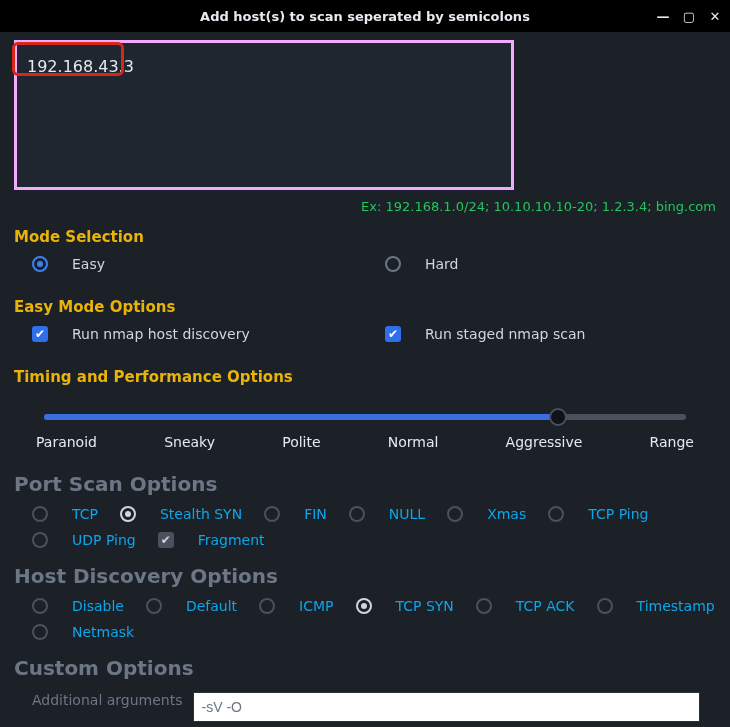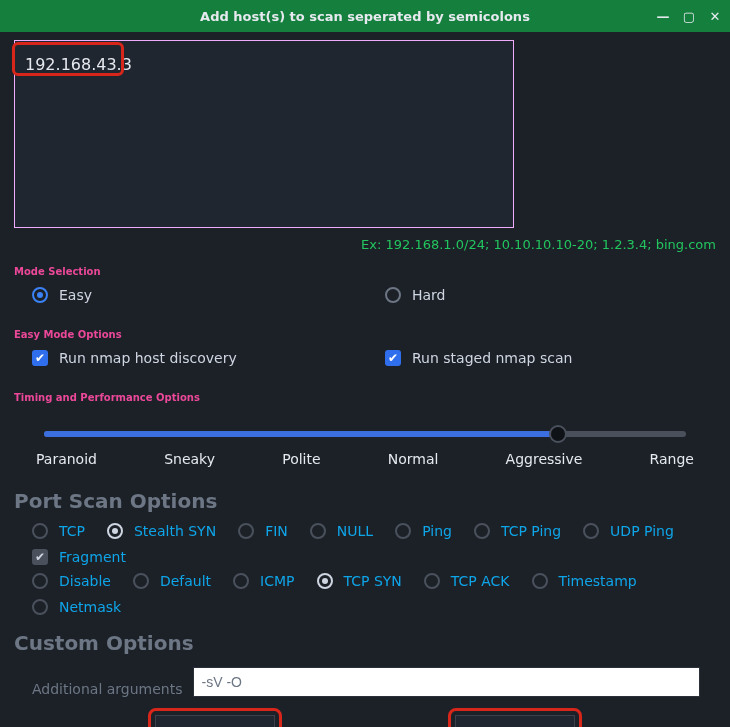--- a/index.html
+++ b/index.html
@@ -7,21 +7,21 @@
     margin: 0; padding: 0;
     width: 730px; height: 727px;
     background: #1c2128;
     color: #cfd6e1;
     font-family: "DejaVu Sans", "Cantarell", sans-serif;
     font-size: 14px;
     overflow: hidden;
   }
   .titlebar {
     height: 32px;
-    background: #15803d;
+    background: #000000;
     color: #e6e9ef;
     display: flex;
     align-items: center;
     position: relative;
     font-size: 13px;
     font-weight: 600;
   }
   .titlebar .title {
     position: absolute;
     left: 0; right: 0;
@@ -46,23 +46,23 @@
     width: 200px;
     padding-top: 66px;
     color: #cfd6e1;
   }
   .hosts-area {
     position: relative;
     flex: 1;
   }
   .hosts-textarea {
     width: 500px;
-    height: 188px;
+    height: 150px;
     background: #20262f;
-    border: 1px solid #f0abfc;
+    border: 3px solid #f0abfc;
     color: #e6e9ef;
     font-size: 16px;
     padding: 14px 10px;
     resize: none;
     font-family: inherit;
   }
   .redbox-input {
     position: absolute;
     left: -2px; top: 2px;
     width: 112px; height: 34px;
@@ -71,42 +71,42 @@
     pointer-events: none;
   }
   .hint {
     text-align: right;
     font-size: 13px;
     color: #22c55e;
     margin: 6px 0 14px 0;
   }
   .section-title {
     font-weight: 700;
-    color: #ec4899;
+    color: #eab308;
     margin: 8px 0 6px 0;
-    font-size: 10px;
+    font-size: 15px;
   }
   .muted-title {
     font-weight: 700;
     color: #6c7684;
     margin: 12px 0 6px 0;
     font-size: 20px;
   }
   .opts-row {
     display: flex;
     flex-wrap: wrap;
     align-items: center;
     gap: 10px 22px;
     padding: 4px 0 4px 18px;
   }
   .mode-row .col { flex: 1; display:flex; align-items:center; gap:8px;}
   .radio, .check {
     display: inline-flex;
     align-items: center;
-    gap: 11px;
+    gap: 24px;
   }
   .radio .dot {
     width: 16px; height: 16px;
     border-radius: 50%;
     border: 2px solid #6c7684;
     display: inline-block;
     position: relative;
     background: #1c2128;
   }
   .radio.selected .dot {
@@ -167,21 +167,21 @@
   }
   .slider-labels {
     display: flex;
     justify-content: space-between;
     margin: 14px 6px 0 6px;
     color: #e6e9ef;
     gap: 38px;
   }
   .arg-row {
     display: flex;
-    align-items: flex-end;
+    align-items: flex-start;
     gap: 10px;
     padding: 6px 16px 0 18px;
   }
   .arg-row label { color: #6c7684; }
   .arg-input {
     flex: 1;
     background: #ffffff;
     border: 1px solid #2b313a;
     color: #6c7684;
     font-size: 14px;
@@ -298,36 +298,37 @@
     <span class="radio muted">
         <span class="dot"></span>
         <span>FIN</span>
       </span>
     <span class="radio muted">
         <span class="dot"></span>
         <span>NULL</span>
       </span>
     <span class="radio muted">
         <span class="dot"></span>
-        <span>Ping</span>
+        <span>Xmas</span>
       </span>
     <span class="radio muted">
         <span class="dot"></span>
         <span>TCP Ping</span>
       </span>
     <span class="radio muted">
         <span class="dot"></span>
         <span>UDP Ping</span>
       </span>
     <span class="check muted checked">
         <span class="box">✔</span>
         <span>Fragment</span>
       </span>
   </div>
 
+  <div class="muted-title">Host Discovery Options</div>
   <div class="opts-row">
     <span class="radio muted">
         <span class="dot"></span>
         <span>Disable</span>
       </span>
     <span class="radio muted">
         <span class="dot"></span>
         <span>Default</span>
       </span>
     <span class="radio muted">

